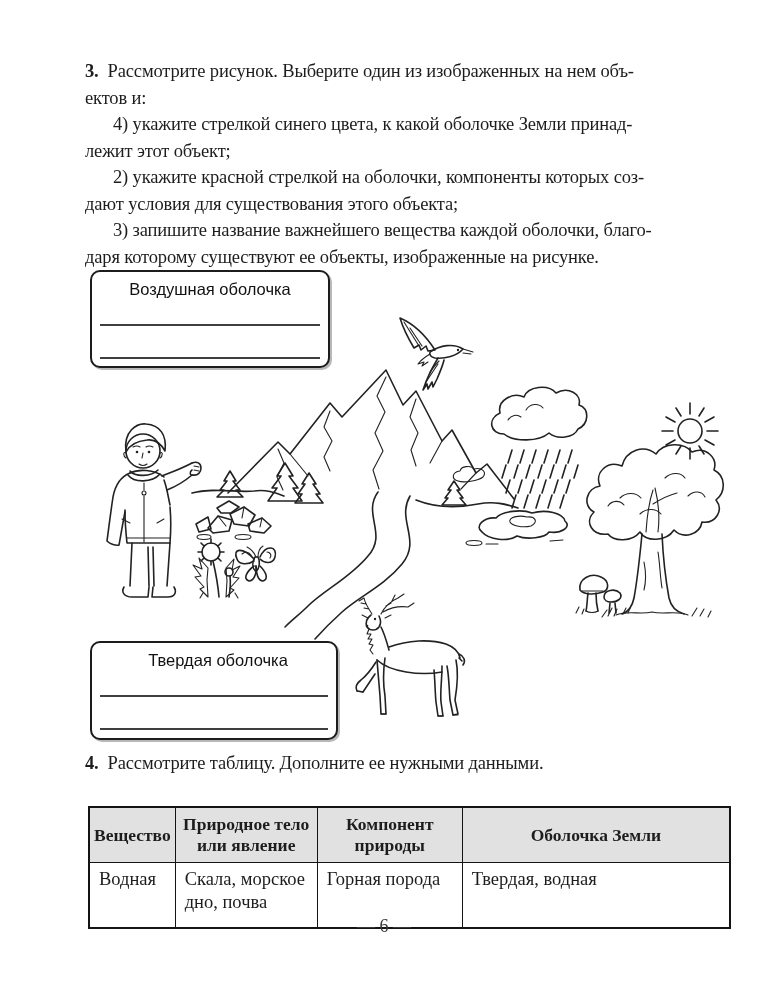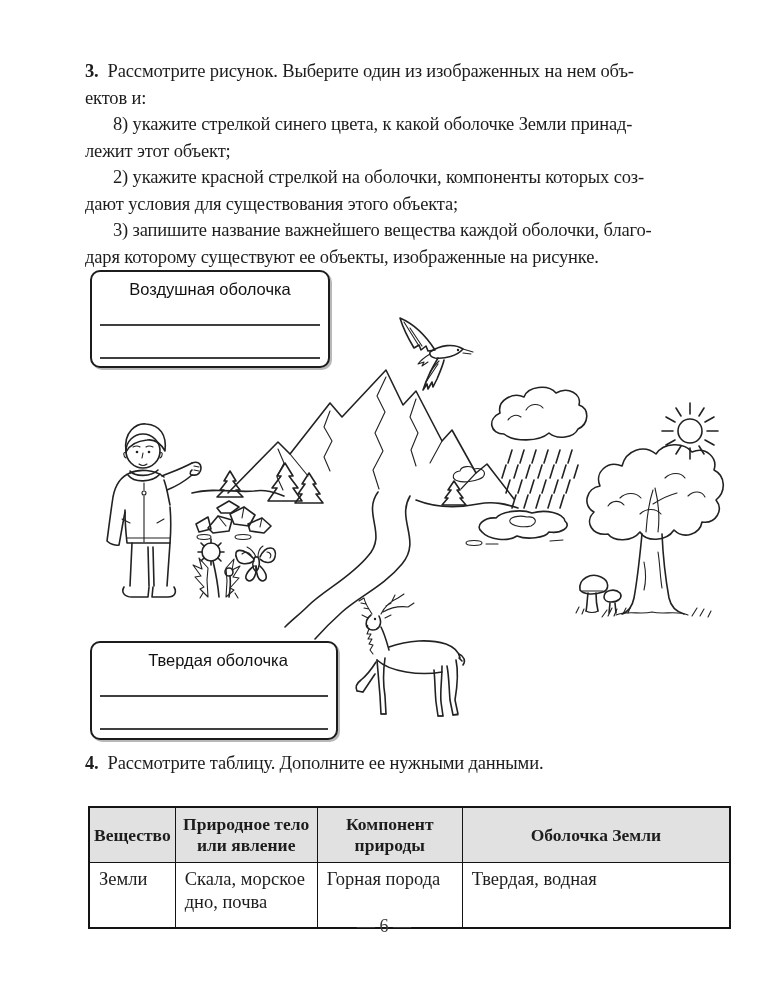--- a/index.html
+++ b/index.html
@@ -42,21 +42,21 @@
       font-size:18px;color:#3a3a3a;}
 </style>
 </head>
 <body>
 
 <div class="page">
 
   <div class="textblock">
     <p class="para"><b>3.</b><span class="wsp">Рассмотрите рисунок. Выберите один из изображенных на нем объ-
 ектов и:</span></p>
-    <p class="para indent"><span class="wsp">8) укажите стрелкой синего цвета, к какой оболочке Земли принад-
+    <p class="para indent"><span class="wsp">4) укажите стрелкой синего цвета, к какой оболочке Земли принад-
 лежит этот объект;</span></p>
     <p class="para indent"><span class="wsp">2) укажите красной стрелкой на оболочки, компоненты которых соз-
 дают условия для существования этого объекта;</span></p>
     <p class="para indent"><span class="wsp">3) запишите название важнейшего вещества каждой оболочки, благо-
 даря которому существуют ее объекты, изображенные на рисунке.</span></p>
   </div>
 
   <svg class="art" viewBox="0 0 660 460">
 
     <g>
@@ -252,21 +252,21 @@
         <th>Вещество</th>
         <th>Природное тело
 или явление</th>
         <th>Компонент
 природы</th>
         <th>Оболочка Земли</th>
       </tr>
     </thead>
     <tbody>
       <tr>
-        <td>Земли</td>
+        <td>Водная</td>
         <td>Скала, морское
 дно, почва</td>
         <td>Горная порода</td>
         <td>Твердая, водная</td>
       </tr>
     </tbody>
   </table>
 
   <div class="pageno">— 6 —</div>
 

